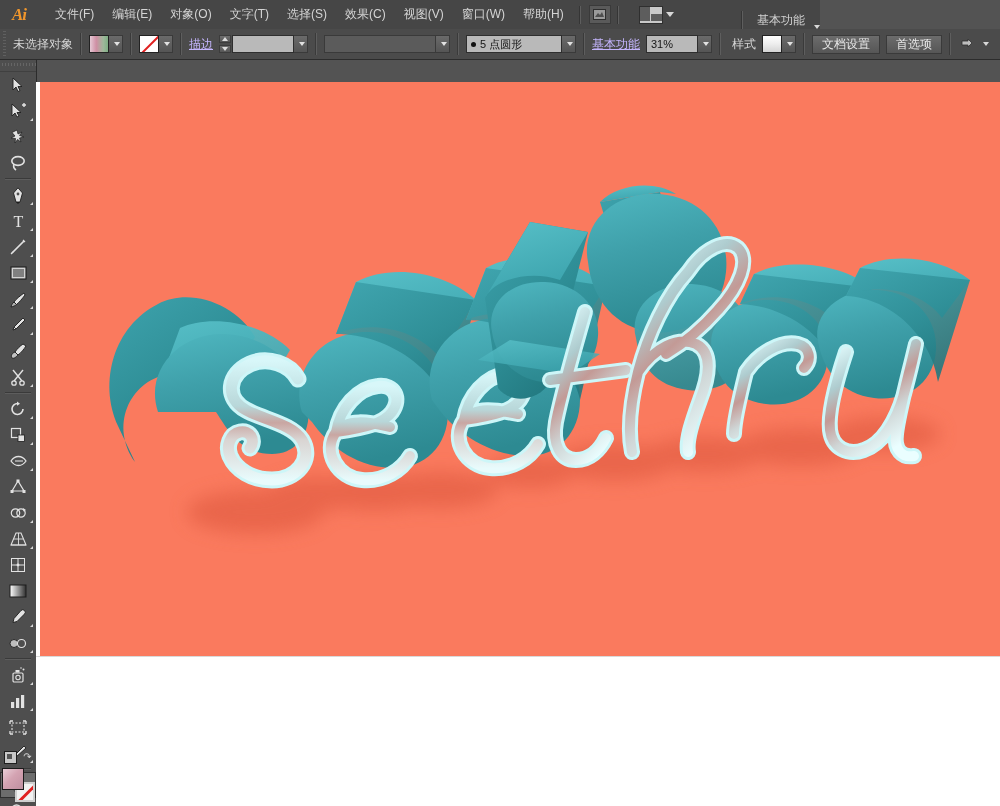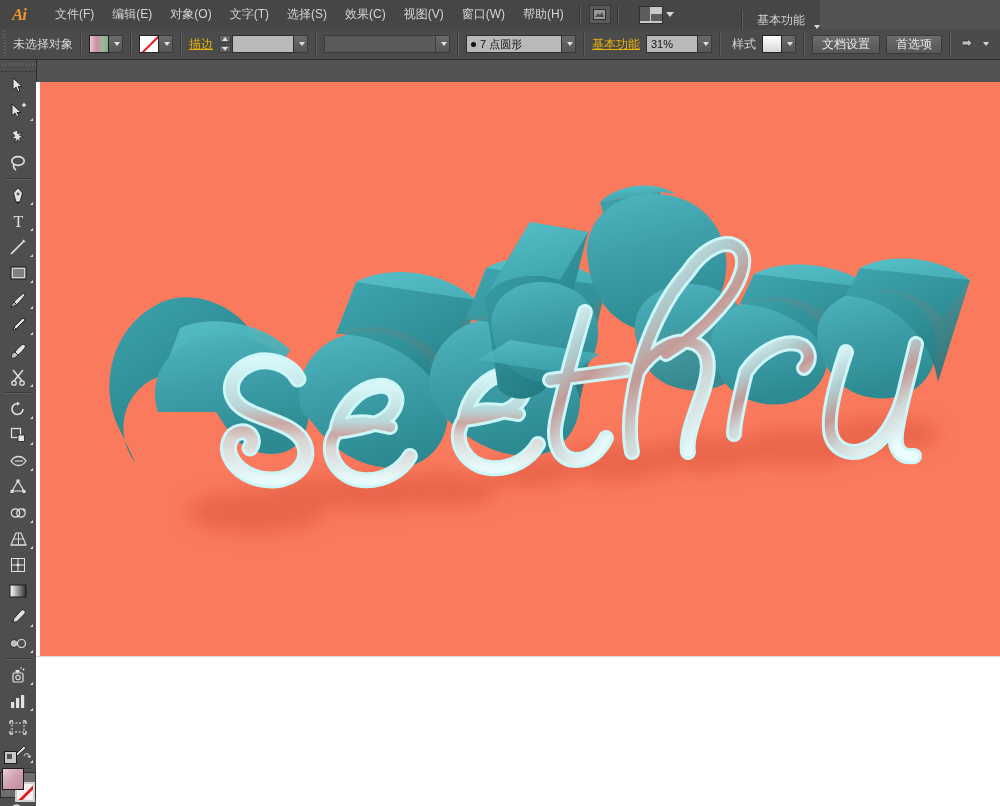--- a/index.html
+++ b/index.html
@@ -140,21 +140,21 @@
     background-repeat: repeat-y;
     opacity: .6;
   }
   .cb-label {
     color: #d6d6d6;
     font-size: 12px;
     margin-left: 4px;
     white-space: nowrap;
   }
   .cb-link {
-    color: #eab308;
+    color: #c4b5fd;
     font-size: 12px;
     text-decoration: underline;
     white-space: nowrap;
   }
   .vsep {
     width: 1px; height: 22px;
     background: #3a3a3a;
     border-right: 1px solid #5e5e5e;
     margin: 0 7px;
   }
@@ -502,21 +502,21 @@
       <div class="dd-btn">
           <div class="caret sm"></div>
         </div>
     </div>
 
     <div class="vsep"></div>
 
     <div class="combo">
       <div class="field" style="width:96px">
         <span class="dot-bullet"></span>
-        <span>7 点圆形</span>
+        <span>5 点圆形</span>
       </div>
       <div class="dd-btn">
           <div class="caret sm"></div>
         </div>
     </div>
 
     <div class="vsep"></div>
 
     <div class="cb-link">基本功能</div>
     <div style="width:6px"></div>

